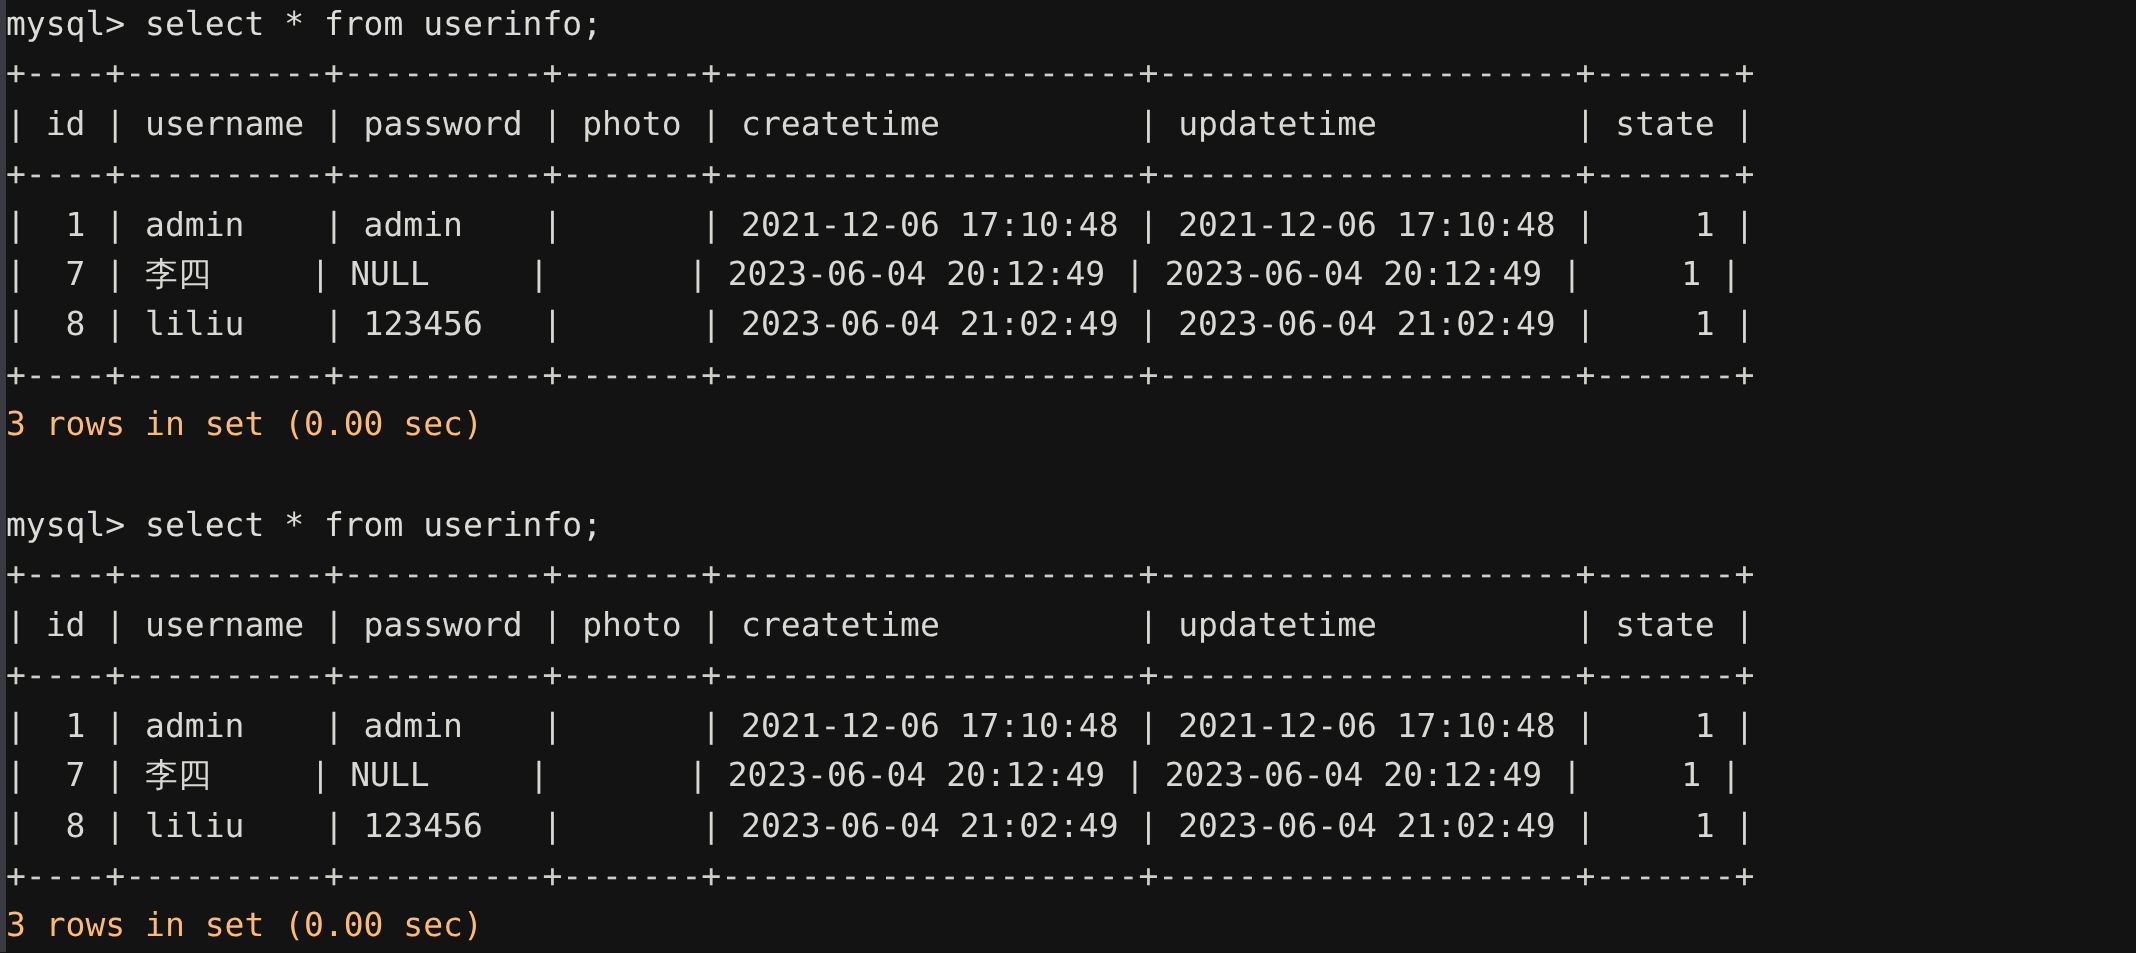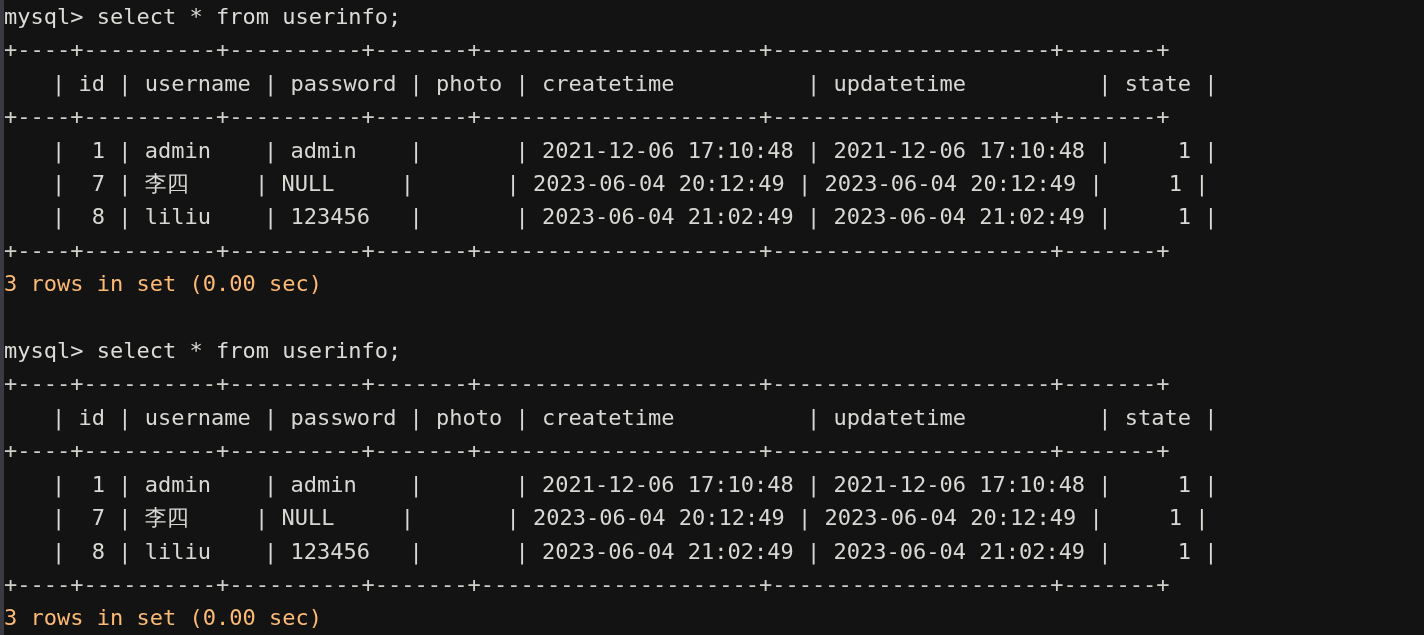--- a/index.html
+++ b/index.html
@@ -37,21 +37,21 @@
     font-size: 22px;
     letter-spacing: 0px;
     color: #d8d8d4;
     white-space: pre;
     font-family: "DejaVu Sans Mono", "Liberation Mono", monospace;
     overflow: hidden;
   }
   .line.blank { color: transparent; }
   .rule { color: #cfcfca; }
   .prompt { color: #dcdcd8; }
-  .tablerow { color: #d8d8d4; padding-left: 48px; }
+  .tablerow { color: #d8d8d4; }
   .status { color: #fdba74; }
 </style>
 </head>
 <body>
 
 <div id="terminal" style="background: rgb(19, 19, 19);">
   <div id="left-strip" style="background: rgb(58, 58, 66);"></div>
   <div id="screen" style="color: rgb(216, 216, 212);">
       <div class="line prompt">mysql&gt; select * from userinfo;</div>
       <div class="line rule">+----+----------+----------+-------+---------------------+---------------------+-------+</div>

